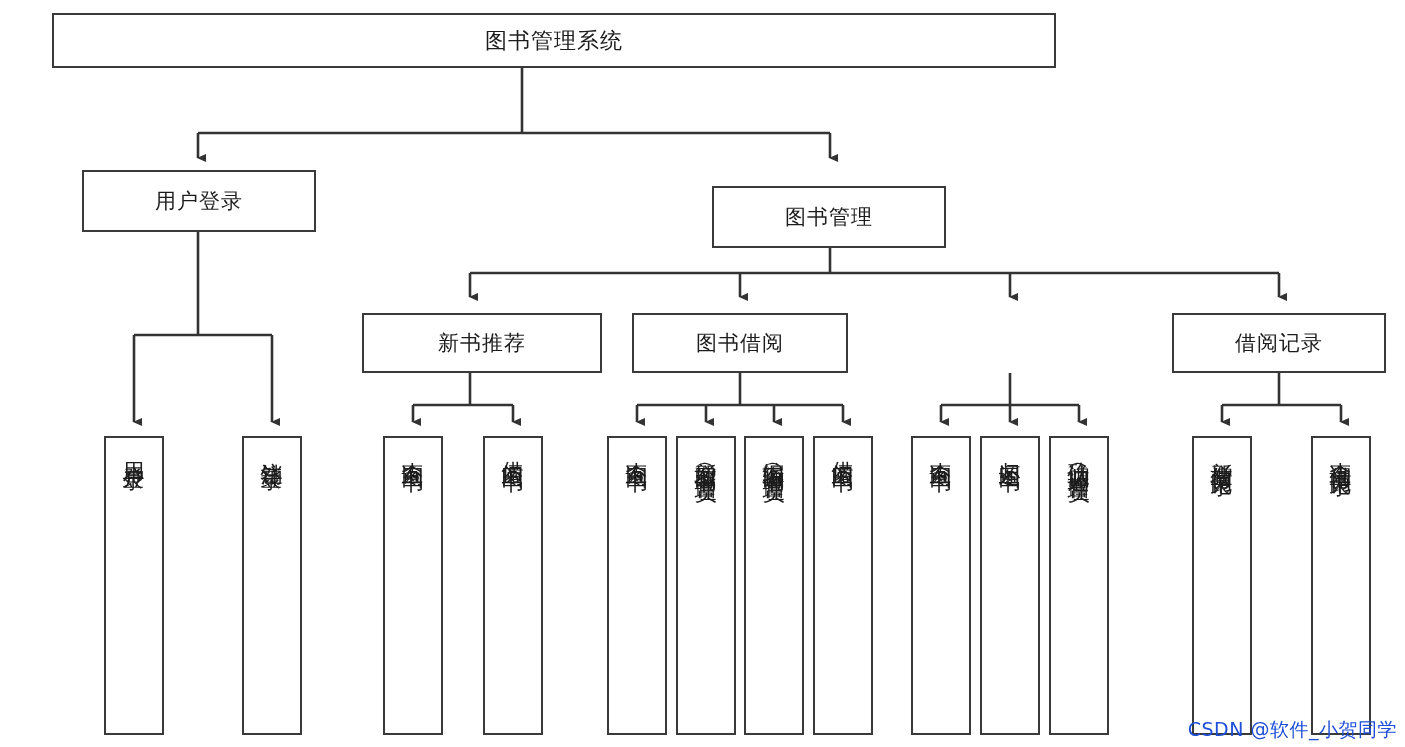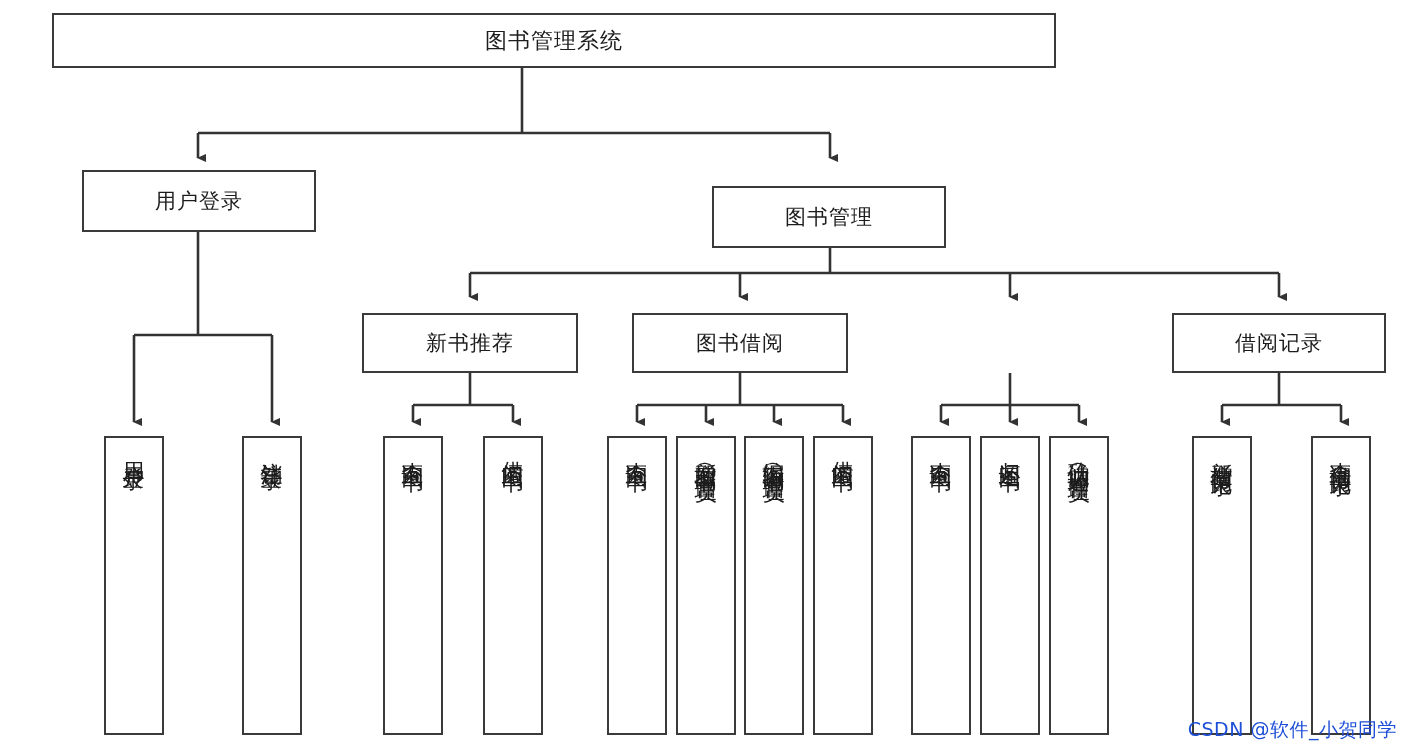--- a/index.html
+++ b/index.html
@@ -131,21 +131,21 @@
   </div>
 
   <div class="node" style="left:82px; top:170px; width:234px; height:62px;">
     <span class="label">用户登录</span>
   </div>
 
   <div class="node" style="left:712px; top:170px; width:234px; height:62px;margin-top:16px;">
     <span class="label">图书管理</span>
   </div>
 
-  <div class="node" style="left:362px; top:313px; width:216px; height:60px;">
+  <div class="node" style="left:362px; top:313px; width:240px; height:60px;">
     <span class="label">新书推荐</span>
   </div>
 
   <div class="node" style="left:632px; top:313px; width:216px; height:60px;">
     <span class="label">图书借阅</span>
   </div>
 
 
   <div class="node" style="left:1172px; top:313px; width:214px; height:60px;">
     <span class="label">借阅记录</span>

